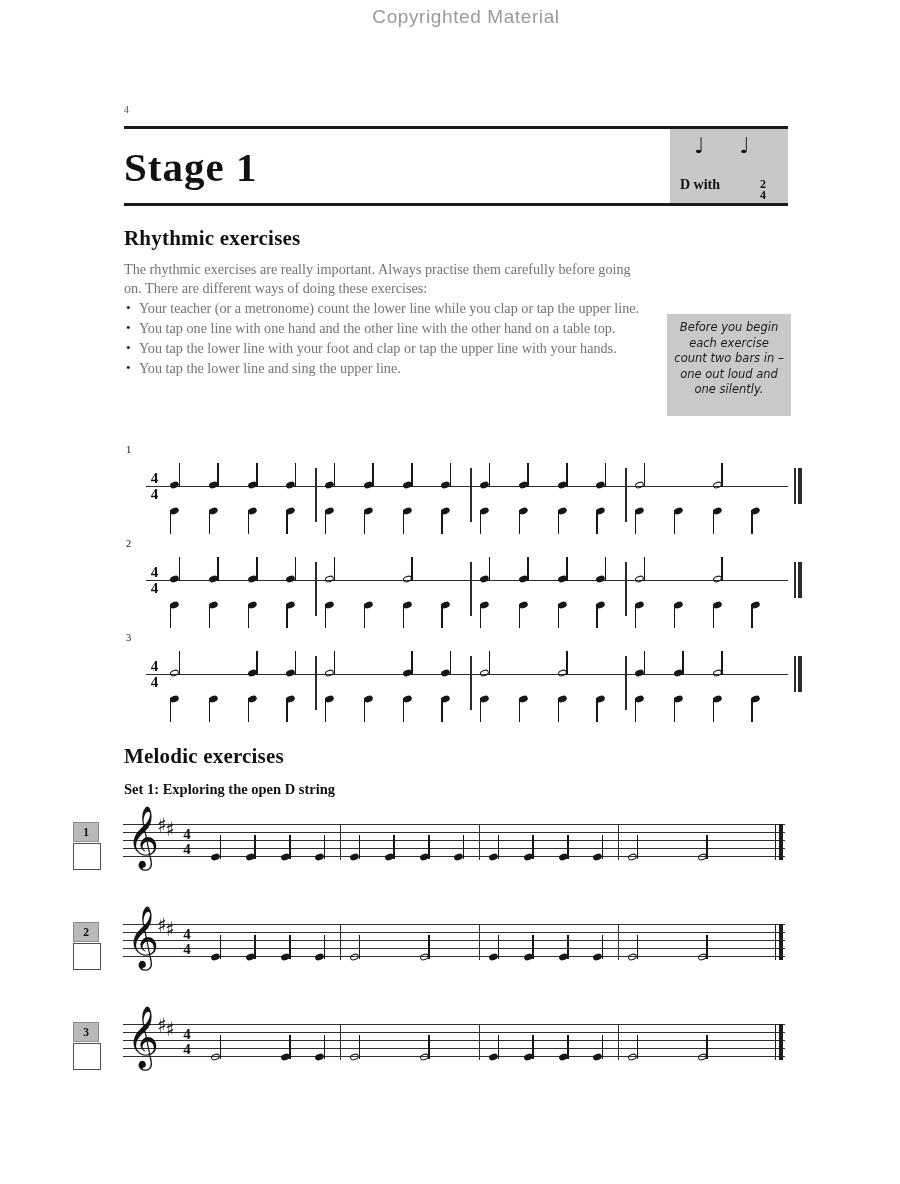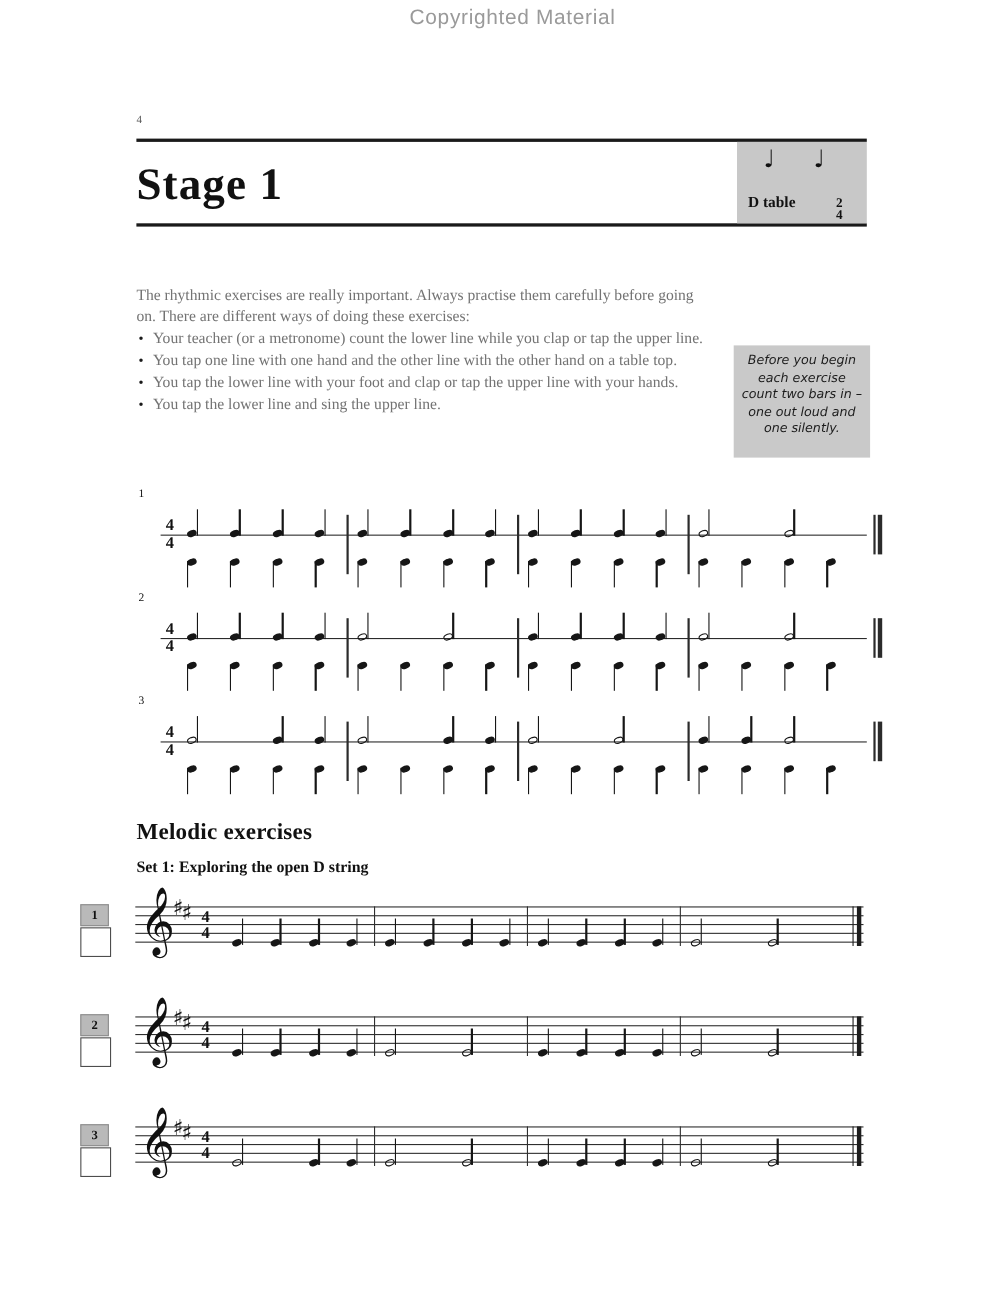--- a/index.html
+++ b/index.html
@@ -319,28 +319,29 @@
 <div class="page">
 
   <div class="watermark">Copyrighted Material</div>
 
   <div class="folio">4</div>
 
   <div class="banner">
     <div class="banner-title">Stage 1</div>
     <div class="keybox">
       <div class="kb-notes">♩  ♩</div>
-      <div class="kb-key">D table</div>
+      <div class="kb-key">D with</div>
       <div class="kb-time">
         <div>2</div>
         <div>4</div>
       </div>
     </div>
   </div>
 
+  <h2 class="section" style="left:108px; top:226px;">Rhythmic exercises</h2>
 
   <div class="body-copy" style="top:260px;">
     <p>The rhythmic exercises are really important. Always practise them carefully before going on. There are different ways of doing these exercises:</p>
     <ul class="bullets">
       <li>Your teacher (or a metronome) count the lower line while you clap or tap the upper line.</li>
       <li>You tap one line with one hand and the other line with the other hand on a table top.</li>
       <li>You tap the lower line with your foot and clap or tap the upper line with your hands.</li>
       <li>You tap the lower line and sing the upper line.</li>
     </ul>
   </div>

